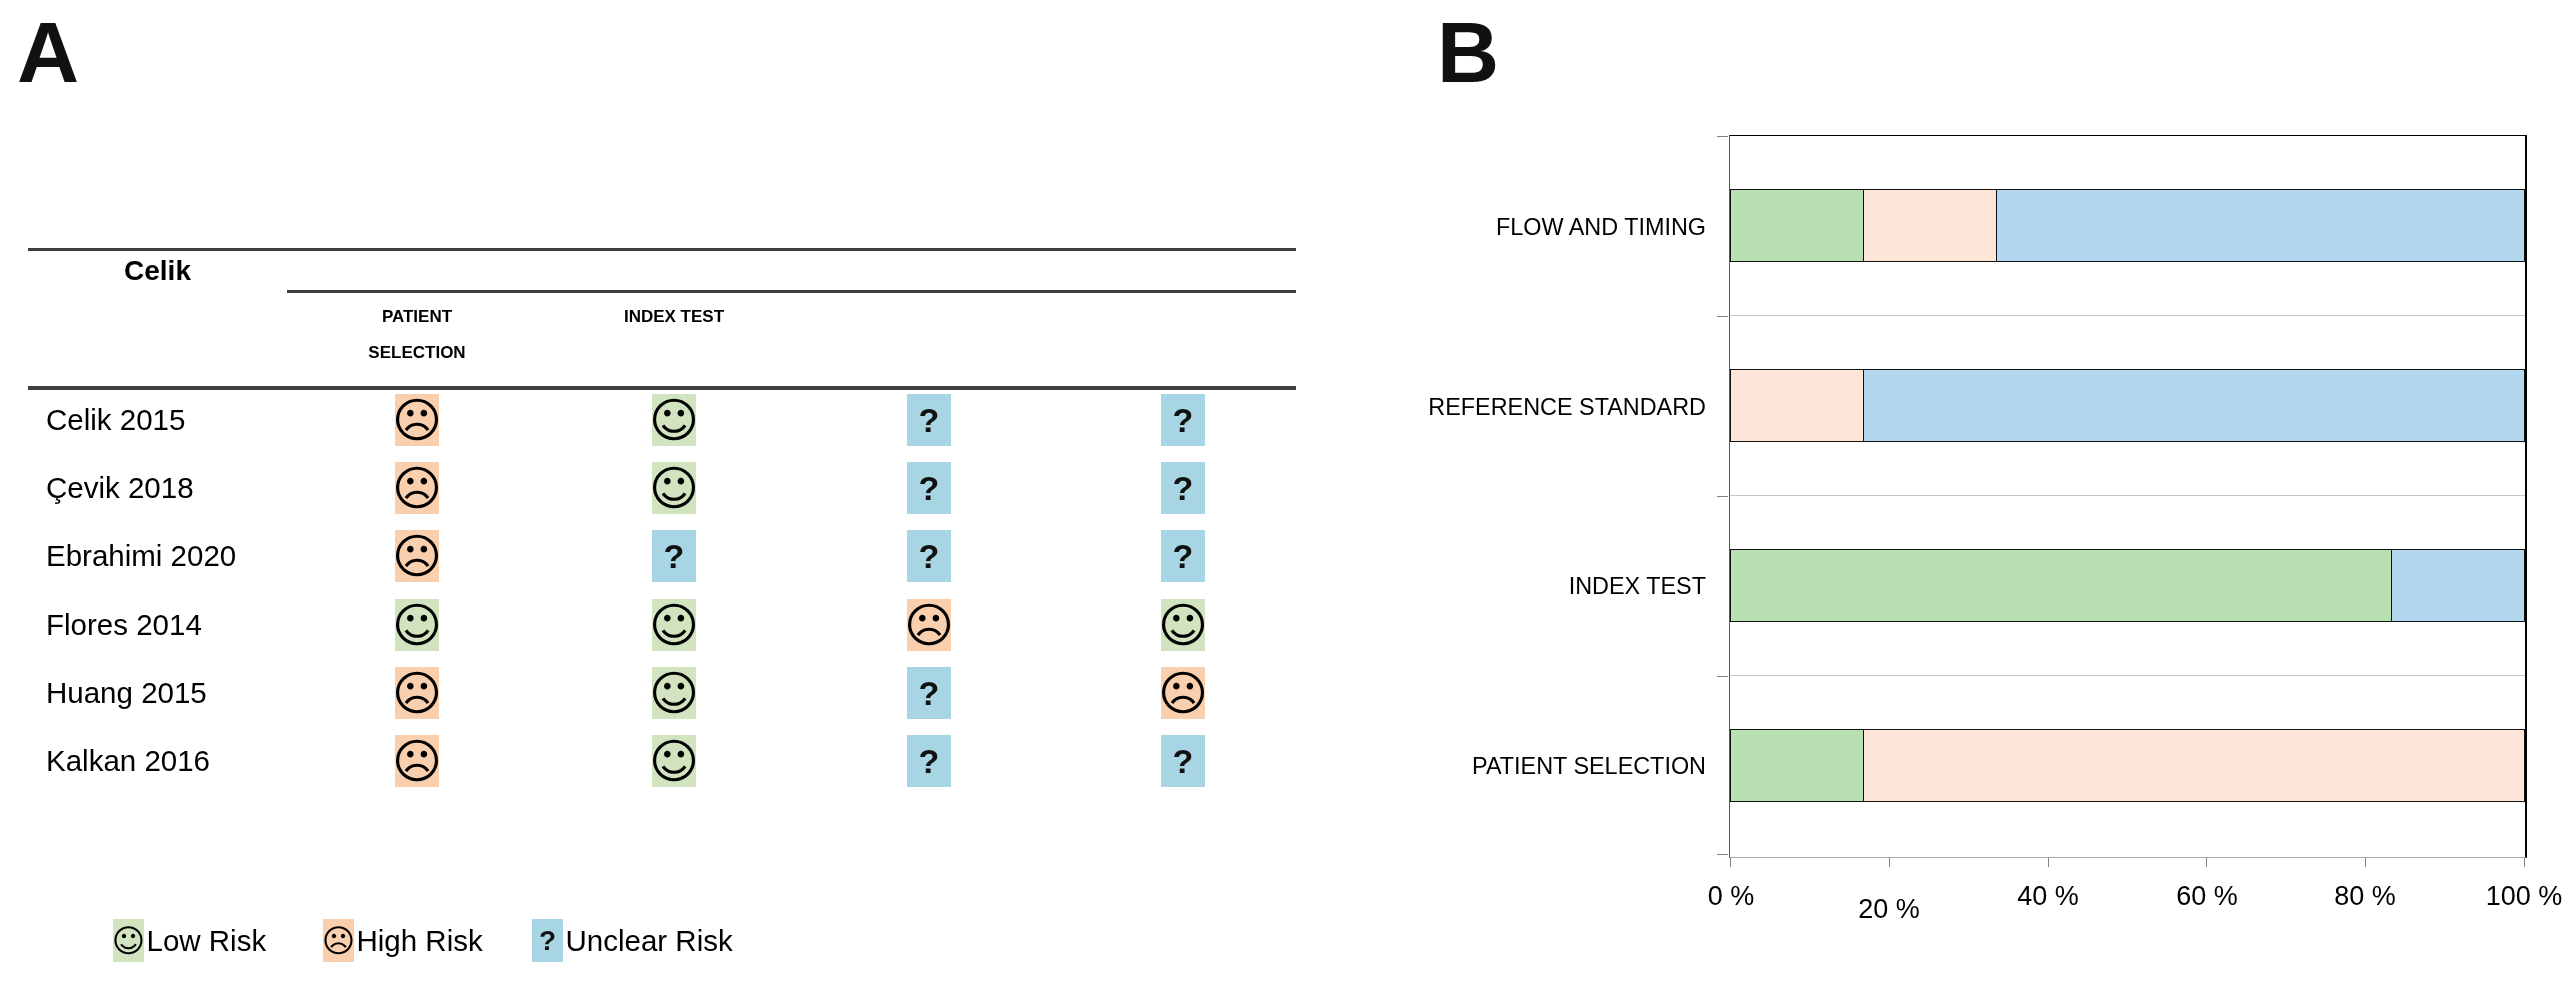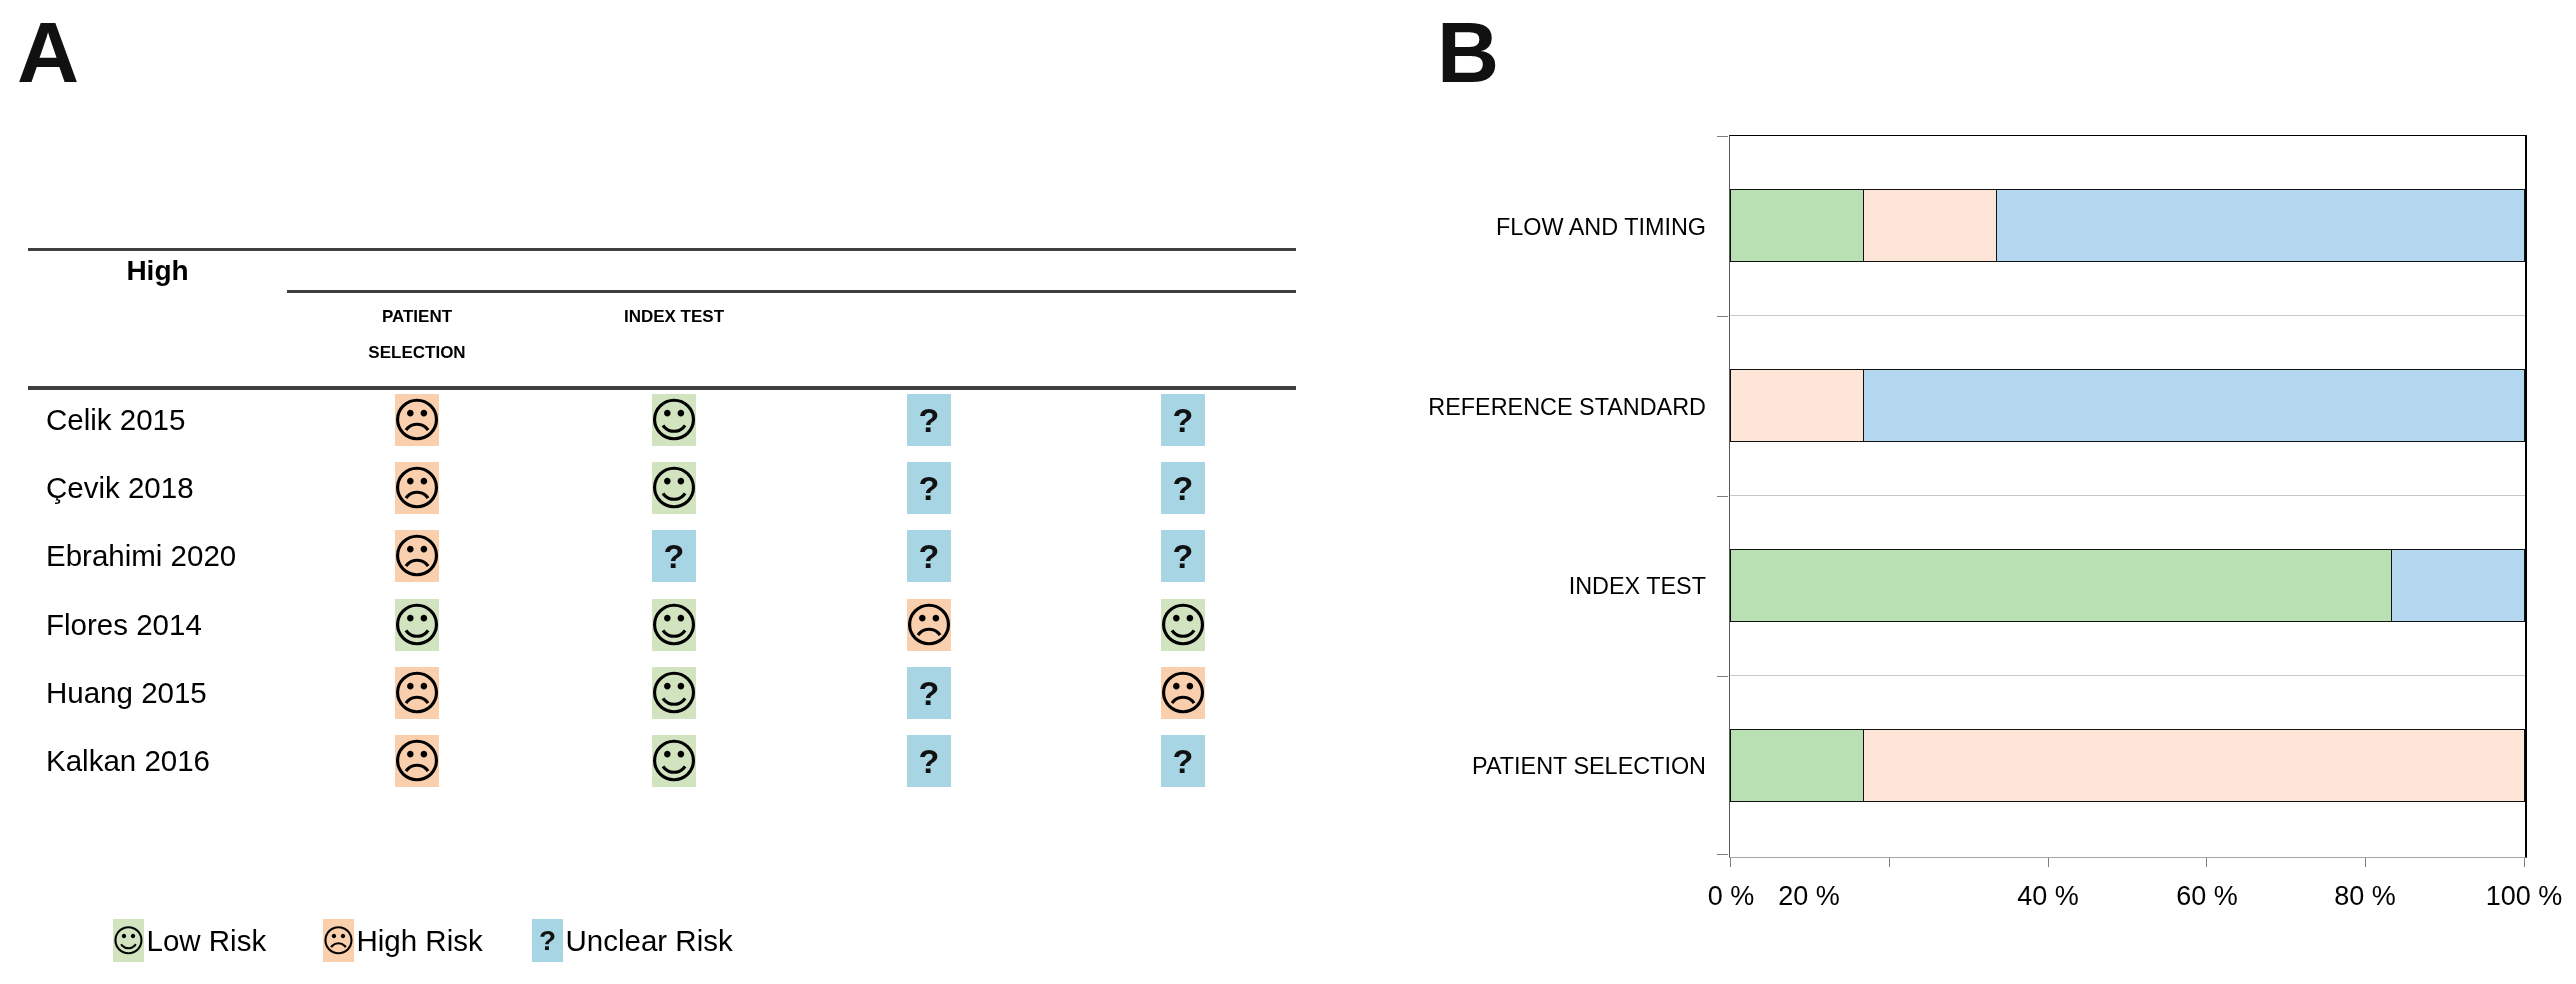--- a/index.html
+++ b/index.html
@@ -42,21 +42,21 @@
 </style>
 </head>
 <body>
 
 <div id="root">
 
   <div class="panel-letter" style="left:17px;top:9.2px;">A</div>
 
   <div class="rule" style="left:28px;top:248px;width:1268px;height:2.5px;"></div>
 
-  <div class="tbl-hdr" style="left:28px;top:254px;width:259px;">High</div>
+  <div class="tbl-hdr" style="left:28px;top:254px;width:259px;">Celik</div>
 
 
   <div class="rule" style="left:287px;top:290px;width:1009px;height:2.5px;"></div>
 
   <div class="col-hdr" style="left:288px;top:299px;">PATIENT
 SELECTION</div>
   <div class="col-hdr" style="left:545px;top:299px;">INDEX TEST</div>
 
   <div class="rule" style="left:28px;top:386px;width:1268px;height:3.7px;"></div>
 
@@ -194,21 +194,21 @@
   <div id="cat-labels">
       <div class="cat-label" style="top: 212px;">FLOW AND TIMING</div>
       <div class="cat-label" style="top: 392px;">REFERENCE STANDARD</div>
       <div class="cat-label" style="top: 571px;">INDEX TEST</div>
       <div class="cat-label" style="top: 751px;">PATIENT SELECTION</div>
     </div>
   <div id="x-axis">
       <div class="xtick" style="left: 1730px;"></div>
       <div class="xtick-label" style="left: 1682px;">0 %</div>
       <div class="xtick" style="left: 1889px;"></div>
-      <div class="xtick-label" style="left: 1760px;">20 %</div>
+      <div class="xtick-label" style="left: 1840px; margin-top: 13px;">20 %</div>
       <div class="xtick" style="left: 2048px;"></div>
       <div class="xtick-label" style="left: 1999px;">40 %</div>
       <div class="xtick" style="left: 2206px;"></div>
       <div class="xtick-label" style="left: 2158px;">60 %</div>
       <div class="xtick" style="left: 2365px;"></div>
       <div class="xtick-label" style="left: 2316px;">80 %</div>
       <div class="xtick" style="left: 2524px;"></div>
       <div class="xtick-label" style="left: 2475px;">100 %</div>
     </div>
 

